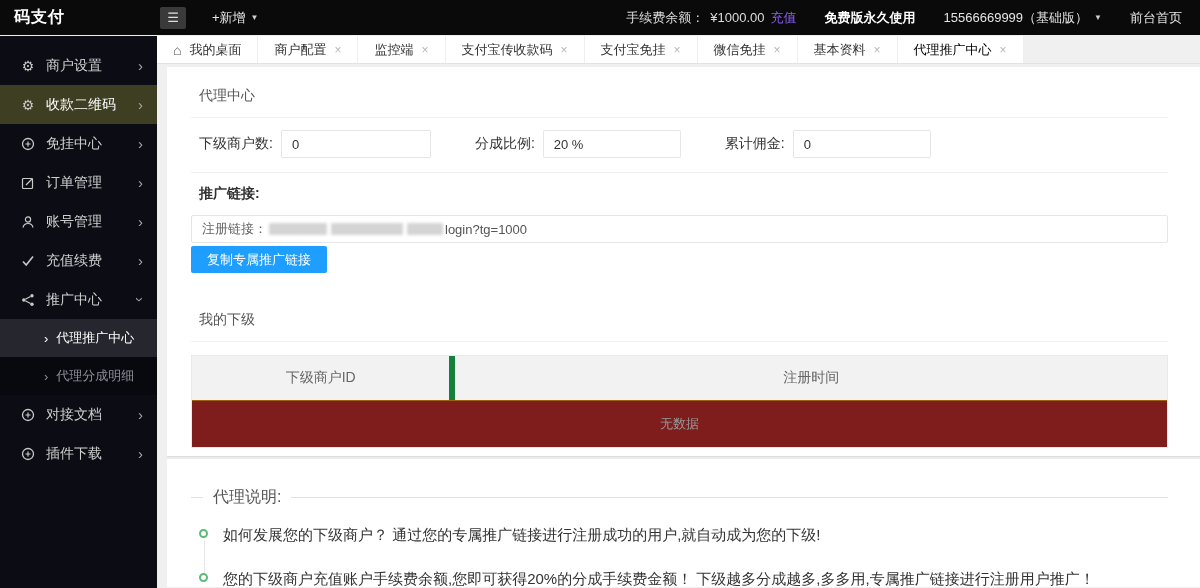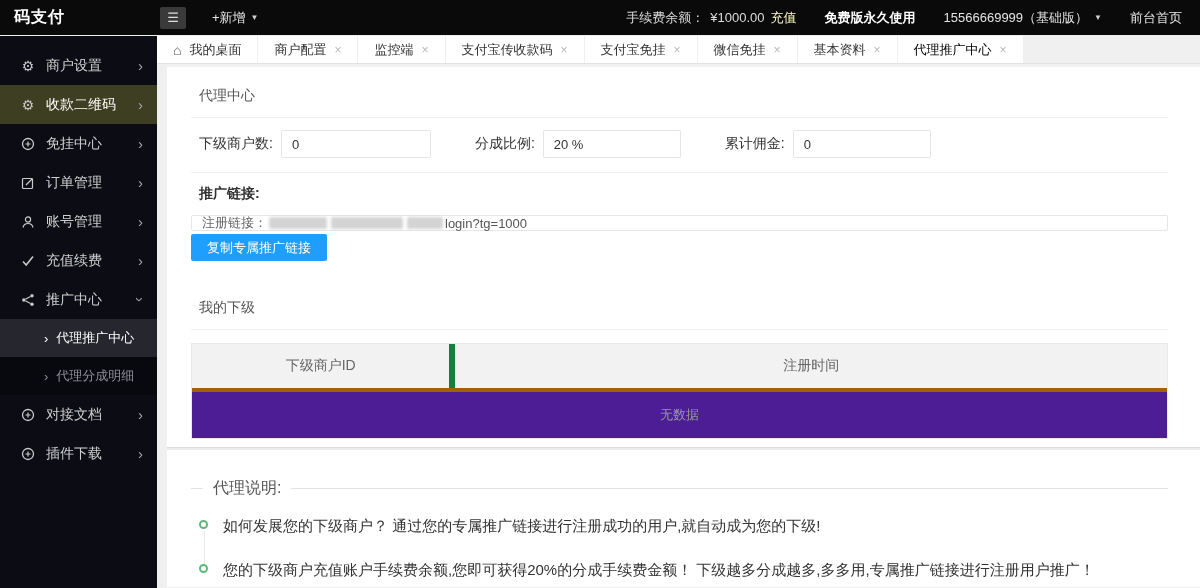--- a/index.html
+++ b/index.html
@@ -10,21 +10,21 @@
 
   
   .topbar { height:35px; background:#0a0a0a; display:flex; align-items:center; color:#d6d6d6; }
   .logo { width:157px; padding-left:14px; font-size:16px; font-weight:bold; color:#fff; letter-spacing:1px; flex:none; }
   .topbar-left { display:flex; align-items:center; gap:26px; flex:none; }
   .hamburger-btn { width:26px; height:22px; background:#3a3a3a; border:none; border-radius:2px; color:#ddd; font-size:13px; line-height:22px; text-align:center; cursor:pointer; margin-left:3px; }
   .add-btn { color:#e8e8e8; font-size:13px; cursor:pointer; display:flex; align-items:center; gap:5px; }
   .caret { font-size:8px; color:#cfcfcf; }
   .topbar-right { margin-left:auto; display:flex; align-items:center; gap:28px; padding-right:18px; font-size:13px; }
   .fee-group { display:flex; align-items:center; gap:6px; color:#dcdcdc; }
-  .recharge-link { color:#fef9c3; cursor:pointer; }
+  .recharge-link { color:#8b5cf6; cursor:pointer; }
   .license { font-weight:bold; color:#fff; }
   .account { display:flex; align-items:center; gap:6px; color:#e4e4e4; cursor:pointer; }
   .front-home { color:#e4e4e4; cursor:pointer; }
 
   
   .sidebar { position:absolute; top:36px; left:0; width:157px; height:552px; background:#0c0c15; padding-top:10px; }
   .side-item { height:39px; display:flex; align-items:center; padding:0 14px 0 20px; color:#cfcfcf; font-size:14px; cursor:pointer; position:relative; }
   .side-item .s-icon { width:16px; margin-right:10px; display:inline-flex; justify-content:center; color:#c9c9c9; font-size:14px; flex:none; }
   .side-item .chev { margin-left:auto; color:#a8a8a8; font-size:15px; line-height:1; }
   .side-item.active-olive { background:#3e3e22; color:#fff; }
@@ -50,34 +50,34 @@
   .sec-title { font-size:14px; color:#555; padding:6px 0 12px 8px; }
   .hr { border:none; border-top:1px solid #f0f0f0; height:0; }
 
   .stats-row { display:flex; align-items:center; gap:44px; padding:12px 0 14px 8px; }
   .stat { display:flex; align-items:center; gap:8px; }
   .stat label { font-size:14px; color:#333; }
   .stat input { width:150px; height:28px; border:1px solid #e6e6e6; border-radius:2px; padding:0 10px; font-size:13px; color:#333; font-family:inherit; outline:none; }
   .stat input.narrow { width:138px; }
 
   .promo-label { font-weight:bold; font-size:14px; color:#333; padding:12px 0 0 8px; }
-  .link-box { margin-top:12px; border:1px solid #e6e6e6; border-radius:2px; height:16px; display:flex; align-items:center; padding:0 10px; font-size:13px; color:#666; }
+  .link-box { margin-top:12px; border:1px solid #e6e6e6; border-radius:2px; height:28px; display:flex; align-items:center; padding:0 10px; font-size:13px; color:#666; }
   .redact { display:inline-block; height:12px; background:#d4d4d4; border-radius:1px; margin:0 2px; filter:blur(1.5px); }
   .r1{width:58px;} .r2{width:72px;} .r3{width:36px;}
   .link-suffix { color:#555; }
   .copy-btn { margin-top:3px; height:27px; background:#1E9FFF; color:#fff; border:none; border-radius:2px; font-size:13px; padding:0 16px; cursor:pointer; font-family:inherit; }
 
   .sub-sec { margin-top:32px; }
 
   .tbl { margin-top:13px; border:1px solid #e9e9e9; }
   .tbl-head { display:flex; background:#f2f2f2; }
   .th { padding:13px 8px; font-size:14px; color:#666; text-align:center; }
   .th.c1 { width:27%; border-right:6px solid #15803d; }
   .th.c2 { flex:1; }
-  .tbl-empty { border-top:4px solid #a16207; text-align:center; padding:14px 0; font-size:13px; color:#9a9a9a; background:#4c1d95; }
+  .tbl-empty { border-top:1px solid #a16207; text-align:center; padding:14px 0; font-size:13px; color:#9a9a9a; background:#7f1d1d; }
 
   .wide-divider { margin:8px -32px 0 -24px; height:3px; background:#ececec; border-top:1px solid #ddd; }
 
   .field-title { position:relative; border-top:1px solid #e2e2e2; margin:38px 0 0 0; height:1px; }
   .field-title .legend { position:absolute; top:-11px; left:12px; background:#fff; padding:0 10px; font-size:16px; color:#555; }
 
   .notes-list { position:relative; margin-top:28px; padding-left:8px; }
   .notes-rail { position:absolute; left:13px; top:14px; height:42px; width:1px; background:#e8e8e8; }
   .note-item { position:relative; padding-left:24px; margin-bottom:25px; font-size:15px; color:#333; }
   .note-item .dot { position:absolute; left:0; top:3px; width:9px; height:9px; border:2px solid #5FB878; border-radius:50%; background:#fff; }

